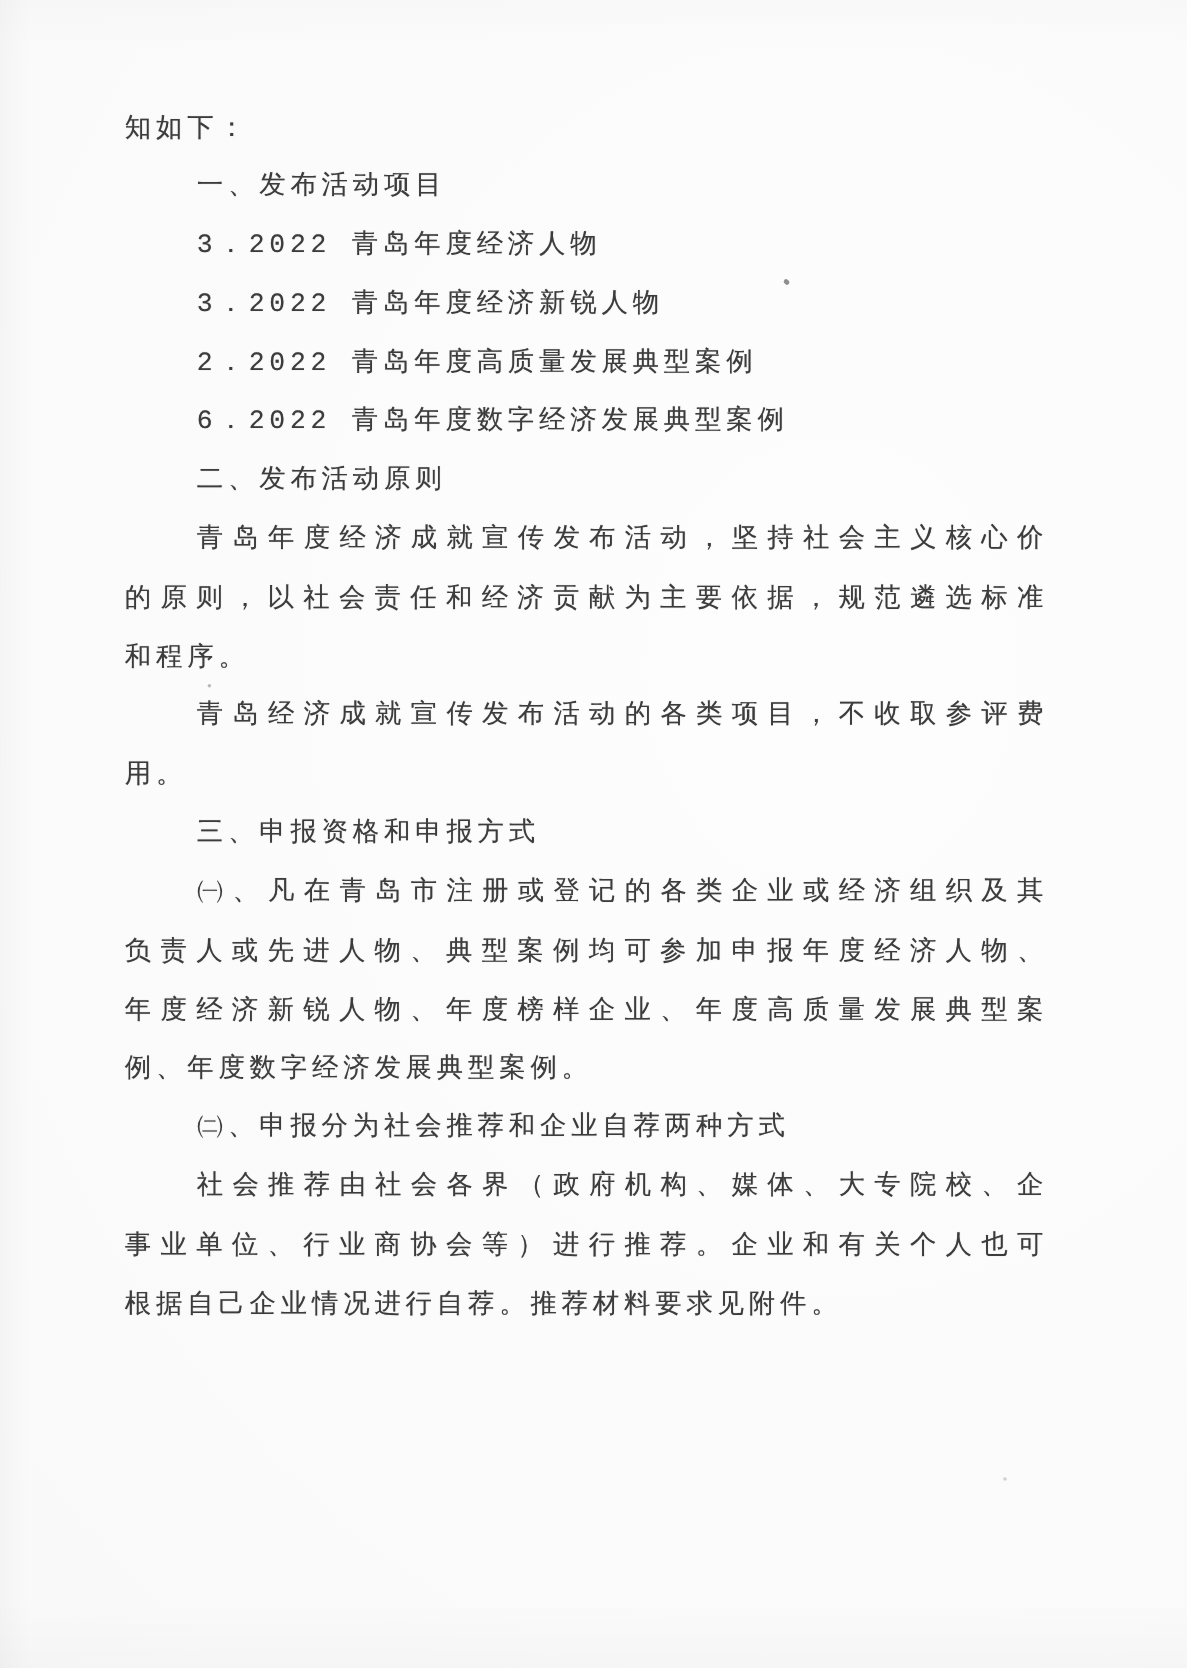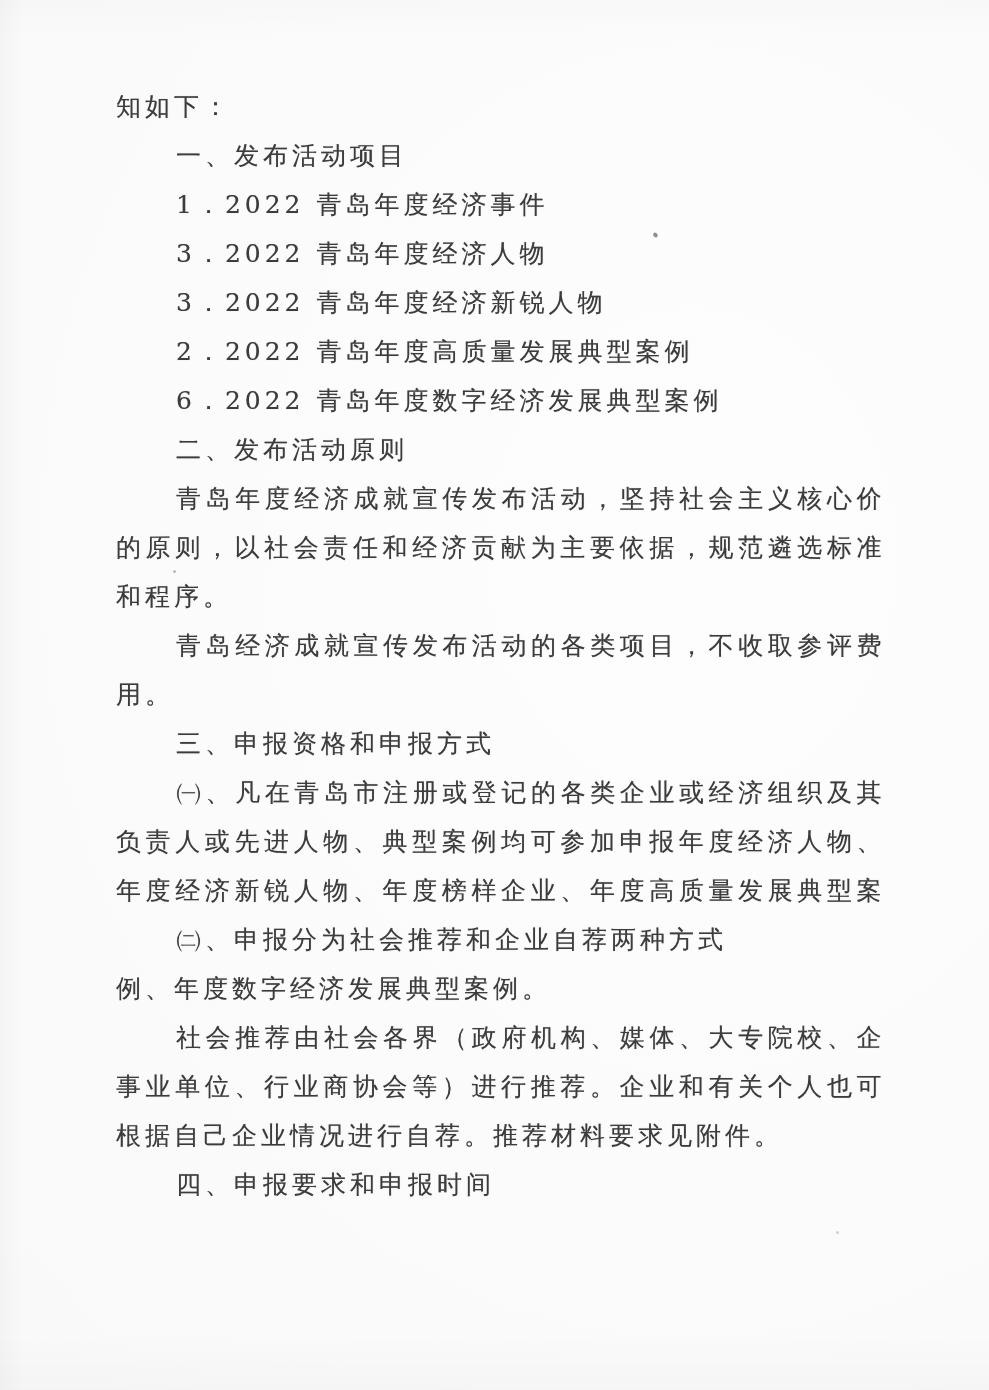--- a/index.html
+++ b/index.html
@@ -19,36 +19,37 @@
     position: absolute;
     inset: 0;
     background:
       linear-gradient(to right, rgba(0,0,0,0.022), rgba(0,0,0,0) 2.5%),
       linear-gradient(to top, rgba(0,0,0,0.018), rgba(0,0,0,0) 4%),
       linear-gradient(to bottom, rgba(0,0,0,0.012), rgba(0,0,0,0) 3%),
       radial-gradient(ellipse at 70% 40%, rgba(255,255,255,0.6), rgba(0,0,0,0.006));
   }
   .doc {
     position: absolute;
-    left: 116px;
+    left: 104px;
     top: 82px;
     width: 766px;
     color: #3c3c3c;
-    font-size: 25px;
+    font-size: 22px;
     font-weight: 400;
     text-shadow: 0 0 0.7px rgba(80,80,80,0.55);
   }
   .ln {
     height: 49px;
     line-height: 49px;
     white-space: nowrap;
     letter-spacing: 4px;
   }
   .ln.ind {
     padding-left: 60px;
+    font-family: Liberation Mono, monospace;
   }
   .ln.fill {
     white-space: normal;
     letter-spacing: 0.5px;
     text-align: justify;
     text-align-last: justify;
     text-justify: inter-ideograph;
     overflow: hidden;
   }
   .speck {
@@ -60,38 +61,36 @@
   .speck.s2 { left: 173px; top: 570px; width: 3px; height: 3px; background: rgba(90,90,90,0.4); }
   .speck.s3 { left: 836px; top: 1231px; width: 3px; height: 3px; background: rgba(110,110,110,0.3); }
 </style>
 </head>
 <body>
 
 <div class="page">
   <div class="doc">
     <div class="ln">知如下：</div>
     <div class="ln ind">一、发布活动项目</div>
-    <div class="ln ind">1．2022 青岛年度经济事件</div>
     <div class="ln ind">3．2022 青岛年度经济人物</div>
     <div class="ln ind">3．2022 青岛年度经济新锐人物</div>
     <div class="ln ind">2．2022 青岛年度高质量发展典型案例</div>
     <div class="ln ind">6．2022 青岛年度数字经济发展典型案例</div>
     <div class="ln ind">二、发布活动原则</div>
     <div class="ln ind fill">青岛年度经济成就宣传发布活动，坚持社会主义核心价</div>
     <div class="ln fill">的原则，以社会责任和经济贡献为主要依据，规范遴选标准</div>
     <div class="ln">和程序。</div>
     <div class="ln ind fill">青岛经济成就宣传发布活动的各类项目，不收取参评费</div>
     <div class="ln">用。</div>
     <div class="ln ind">三、申报资格和申报方式</div>
     <div class="ln ind fill">㈠、凡在青岛市注册或登记的各类企业或经济组织及其</div>
     <div class="ln fill">负责人或先进人物、典型案例均可参加申报年度经济人物、</div>
     <div class="ln fill">年度经济新锐人物、年度榜样企业、年度高质量发展典型案</div>
+    <div class="ln">例、年度数字经济发展典型案例。</div>
     <div class="ln ind">㈡、申报分为社会推荐和企业自荐两种方式</div>
-    <div class="ln">例、年度数字经济发展典型案例。</div>
     <div class="ln ind fill">社会推荐由社会各界（政府机构、媒体、大专院校、企</div>
     <div class="ln fill">事业单位、行业商协会等）进行推荐。企业和有关个人也可</div>
     <div class="ln">根据自己企业情况进行自荐。推荐材料要求见附件。</div>
-    <div class="ln ind">四、申报要求和申报时间</div>
   </div>
   <div class="speck s1"></div>
   <div class="speck s2"></div>
   <div class="speck s3"></div>
 </div>
 
 </body></html>

